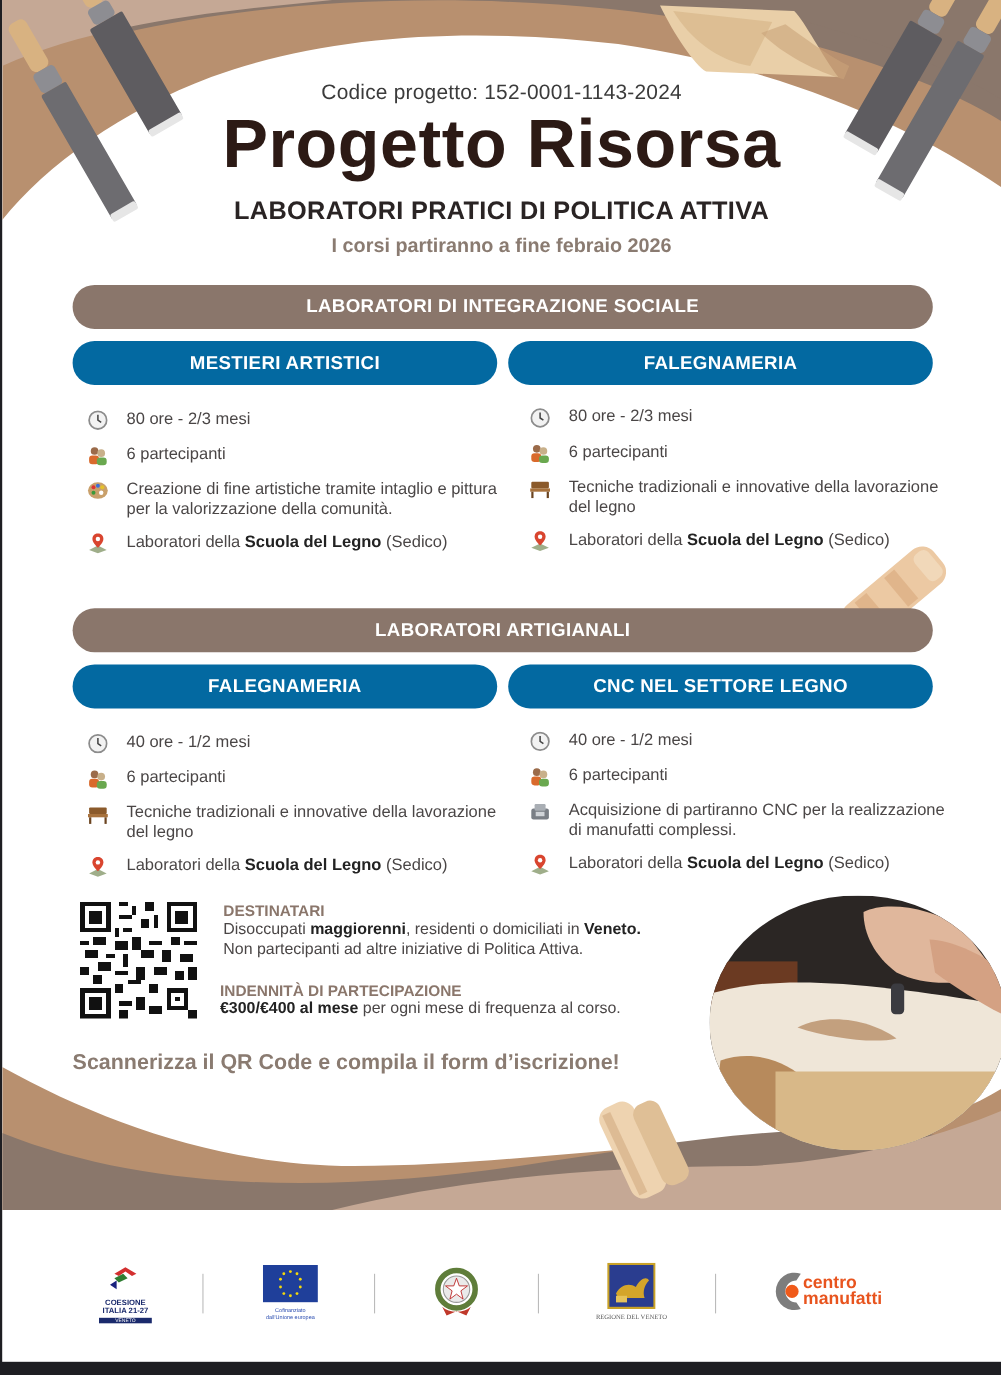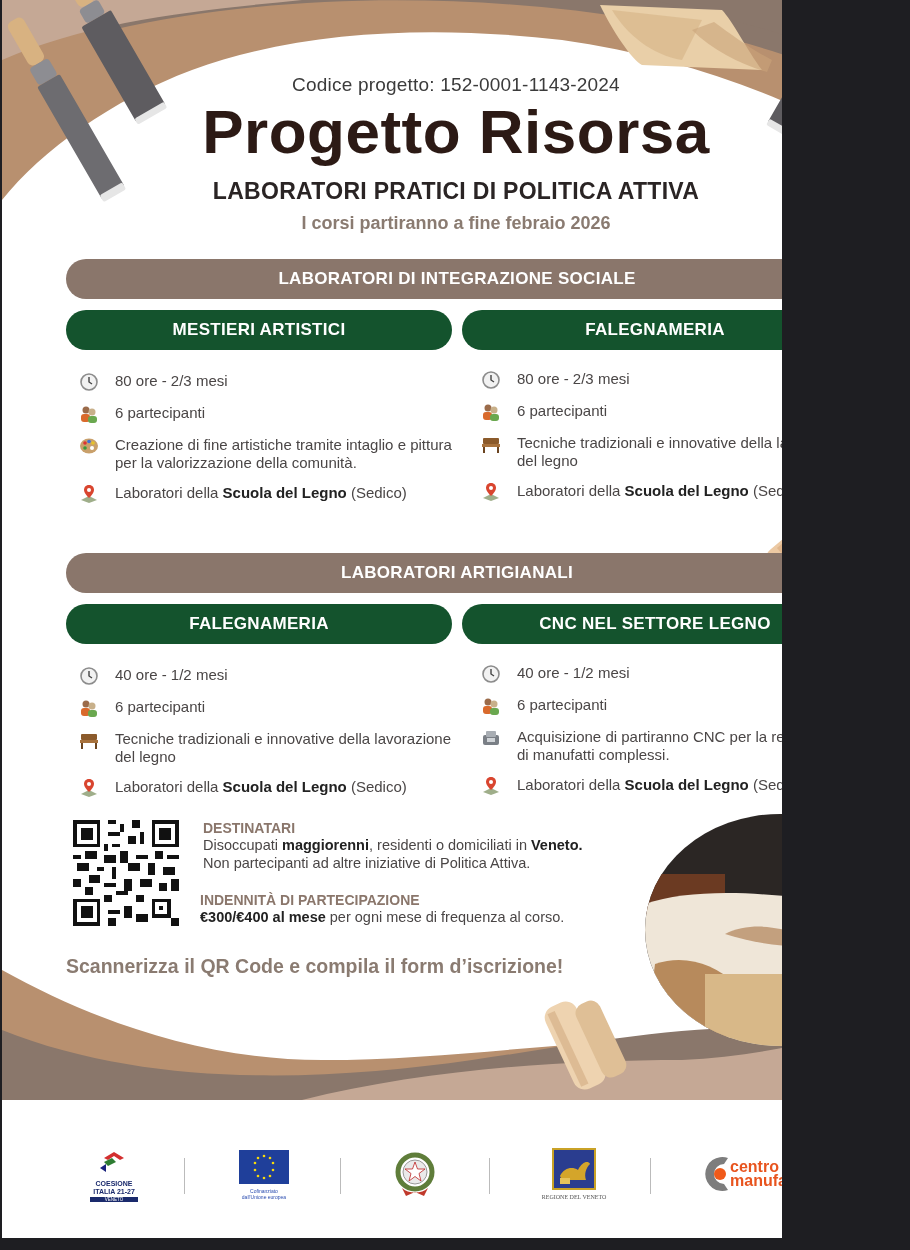--- a/index.html
+++ b/index.html
@@ -1,28 +1,28 @@
 <!DOCTYPE html>
 <html><head>
 <meta charset="utf-8">
 <style>
   * { box-sizing: border-box; margin: 0; padding: 0; }
   html, body { width: 910px; height: 1250px; overflow: hidden; background: #1e1e22; }
   body { font-family: "Liberation Sans", sans-serif; position: relative; }
-  .page { position: absolute; left: 2px; top: 0; width: 780px; height: 1238px; background: #ffffff; overflow: hidden; }
+  .page { position: absolute; left: 2px; top: 0; width: 908px; height: 1238px; background: #ffffff; overflow: hidden; }
   .bg-svg { position: absolute; left: 0; top: 0; width: 908px; height: 1238px; }
   .abs { position: absolute; }
 
   .code { left: 0; width: 908px; top: 74px; text-align: center; font-size: 19px; color: #3b3b3b; letter-spacing: 0.2px; }
   .title { left: 0; width: 908px; top: 96px; text-align: center; font-size: 62px; font-weight: 700; color: #2c1a15; letter-spacing: 0.5px; }
   .subtitle { left: 0; width: 908px; top: 178px; text-align: center; font-size: 23px; font-weight: 700; color: #2a2424; letter-spacing: 0.3px; }
   .start { left: 0; width: 908px; top: 213px; text-align: center; font-size: 18px; font-weight: 700; color: #8a7b71; }
 
   .bar-main { height: 40px; border-radius: 20px; background: #8a766b; color: #fff; font-weight: 700; font-size: 17px; display: flex; align-items: center; justify-content: center; letter-spacing: 0.3px; text-align: right; }
-  .bar-sub { height: 40px; border-radius: 20px; background: #14532d; color: #fff; font-weight: 700; font-size: 17px; display: flex; align-items: center; justify-content: center; letter-spacing: 0.3px; }
+  .bar-sub { height: 40px; border-radius: 20px; background: #0369a1; color: #fff; font-weight: 700; font-size: 17px; display: flex; align-items: center; justify-content: center; letter-spacing: 0.3px; }
 
   .list { font-size: 15px; color: #4a4646; line-height: 18px; }
   .li { display: flex; align-items: flex-start; margin-bottom: 12px; }
   .li .ic { width: 22px; height: 20px; margin-right: 15px; flex: none; display: flex; align-items: center; justify-content: center; }
   .li b { color: #222; }
 
   .qr { left: 70px; top: 820px; width: 108px; height: 106px; }
   .info-h { font-size: 14px; font-weight: 700; color: #8a766b; }
   .info-t { font-size: 14.5px; color: #4a4646; line-height: 18px; }
   .info-t b { color: #222; }

